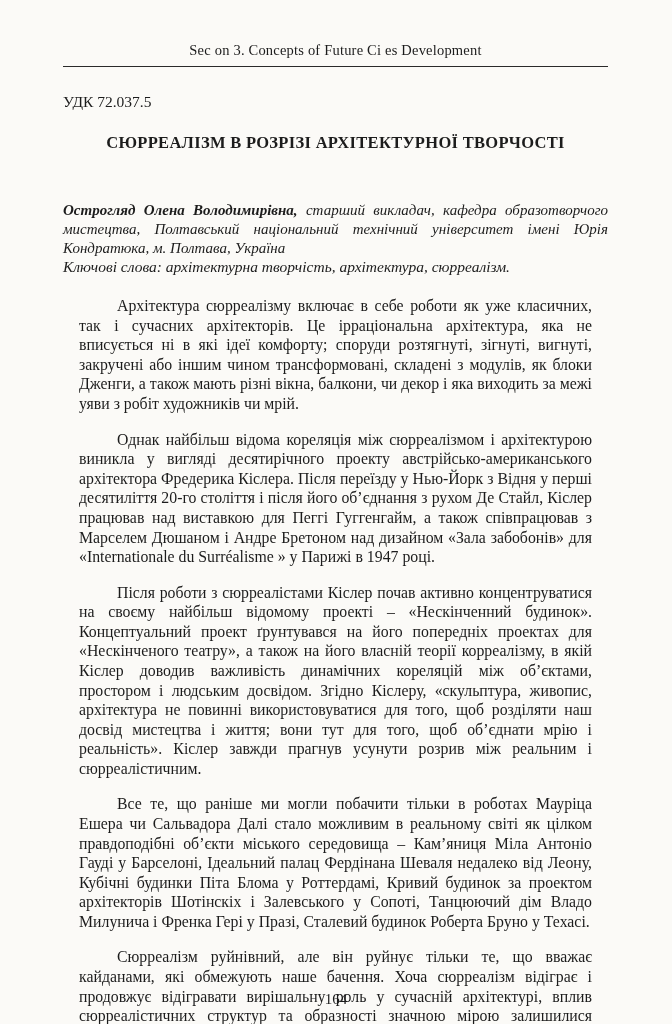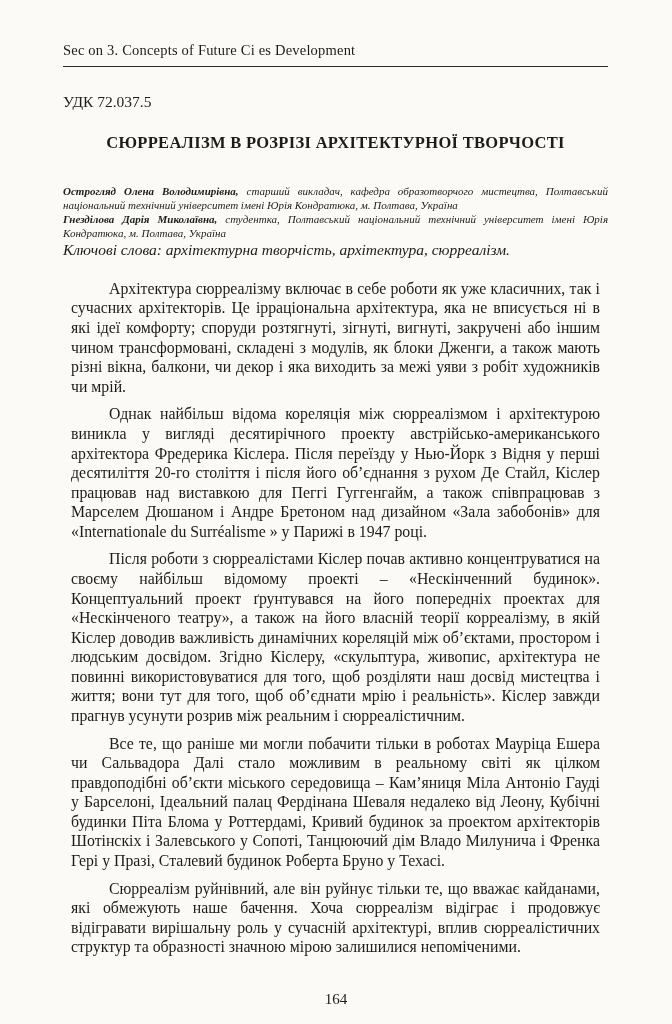--- a/index.html
+++ b/index.html
@@ -13,40 +13,41 @@
     height: 1024px;
     margin: 0 auto;
     background: #fbfaf7;
     box-sizing: border-box;
     padding: 42px 64px 0 63px;
     font-family: "Liberation Serif", serif;
     color: #1c1c1c;
     overflow: hidden;
   }
   .running-head {
+    text-align: center;
     font-size: 14.5px;
     letter-spacing: 0.2px;
     padding-bottom: 7px;
     border-bottom: 1.5px solid #2a2a2a;
   }
   .udk {
     margin-top: 26px;
     font-size: 15.5px;
     font-family: Liberation Serif, serif;
   }
   .title {
     margin: 22px 0 0 0;
     text-align: center;
     font-size: 16.5px;
     font-weight: bold;
     letter-spacing: 0.3px;
   }
   .authors-block {
-    margin-top: 32px;
-    font-size: 11px;
+    margin-top: 48px;
+    font-size: 15px;
     line-height: 1.27;
   }
   .author-entry {
     margin: 0;
     font-style: italic;
     text-align: justify;
   }
   .author-name {
     font-weight: bold;
   }
@@ -54,21 +55,21 @@
     font-size: 15.5px;
     font-style: italic;
   }
   .body-text {
     margin-top: 20px;
     font-size: 15.8px;
     line-height: 1.24;
     text-align: justify;
   }
   .body-text p {
-    margin: 8px;
+    margin: 16px;
     text-indent: 38px;
   }
   .page-number {
     position: absolute;
     left: 0;
     bottom: 16px;
     width: 100%;
     text-align: center;
     font-size: 15px;
   }
@@ -79,21 +80,20 @@
 <div class="page">
 
   <div class="running-head">Sec on 3. Concepts of Future Ci es Development</div>
 
   <div class="udk">УДК 72.037.5</div>
 
   <h1 class="title">СЮРРЕАЛІЗМ В РОЗРІЗІ АРХІТЕКТУРНОЇ ТВОРЧОСТІ</h1>
 
   <div class="authors-block">
     <p class="author-entry"><span class="author-name">Острогляд Олена Володимирівна,</span><span> старший викладач, кафедра образотворчого мистецтва, Полтавський національний технічний університет імені Юрія Кондратюка, м. Полтава, Україна</span></p>
-    <p class="author-entry"><span class="author-name">Гнезділова Дарія Миколаївна,</span><span> студентка, Полтавський національний технічний університет імені Юрія Кондратюка, м. Полтава, Україна</span></p>
   </div>
 
   <div class="keywords">Ключові слова: архітектурна творчість, архітектура, сюрреалізм.</div>
 
   <div class="body-text">
     <p>Архітектура сюрреалізму включає в себе роботи як уже класичних, так і сучасних архітекторів. Це ірраціональна архітектура, яка не вписується ні в які ідеї комфорту; споруди розтягнуті, зігнуті, вигнуті, закручені або іншим чином трансформовані, складені з модулів, як блоки Дженги, а також мають різні вікна, балкони, чи декор і яка виходить за межі уяви з робіт художників чи мрій.</p>
     <p>Однак найбільш відома кореляція між сюрреалізмом і архітектурою виникла у вигляді десятирічного проекту австрійсько-американського архітектора Фредерика Кіслера. Після переїзду у Нью-Йорк з Відня у перші десятиліття 20-го століття і після його об’єднання з рухом Де Стайл, Кіслер працював над виставкою для Пеггі Гуггенгайм, а також співпрацював з Марселем Дюшаном і Андре Бретоном над дизайном «Зала забобонів» для «Internationale du Surréalisme » у Парижі в 1947 році.</p>
     <p>Після роботи з сюрреалістами Кіслер почав активно концентруватися на своєму найбільш відомому проекті – «Нескінченний будинок». Концептуальний проект ґрунтувався на його попередніх проектах для «Нескінченого театру», а також на його власній теорії корреалізму, в якій Кіслер доводив важливість динамічних кореляцій між об’єктами, простором і людським досвідом. Згідно Кіслеру, «скульптура, живопис, архітектура не повинні використовуватися для того, щоб розділяти наш досвід мистецтва і життя; вони тут для того, щоб об’єднати мрію і реальність». Кіслер завжди прагнув усунути розрив між реальним і сюрреалістичним.</p>
     <p>Все те, що раніше ми могли побачити тільки в роботах Мауріца Ешера чи Сальвадора Далі стало можливим в реальному світі як цілком правдоподібні об’єкти міського середовища – Кам’яниця Міла Антоніо Гауді у Барселоні, Ідеальний палац Фердінана Шеваля недалеко від Леону, Кубічні будинки Піта Блома у Роттердамі, Кривий будинок за проектом архітекторів Шотінскіх і Залевського у Сопоті, Танцюючий дім Владо Милунича і Френка Гері у Празі, Сталевий будинок Роберта Бруно у Техасі.</p>
     <p>Сюрреалізм руйнівний, але він руйнує тільки те, що вважає кайданами, які обмежують наше бачення. Хоча сюрреалізм відіграє і продовжує відігравати вирішальну роль у сучасній архітектурі, вплив сюрреалістичних структур та образності значною мірою залишилися непоміченими.</p>

